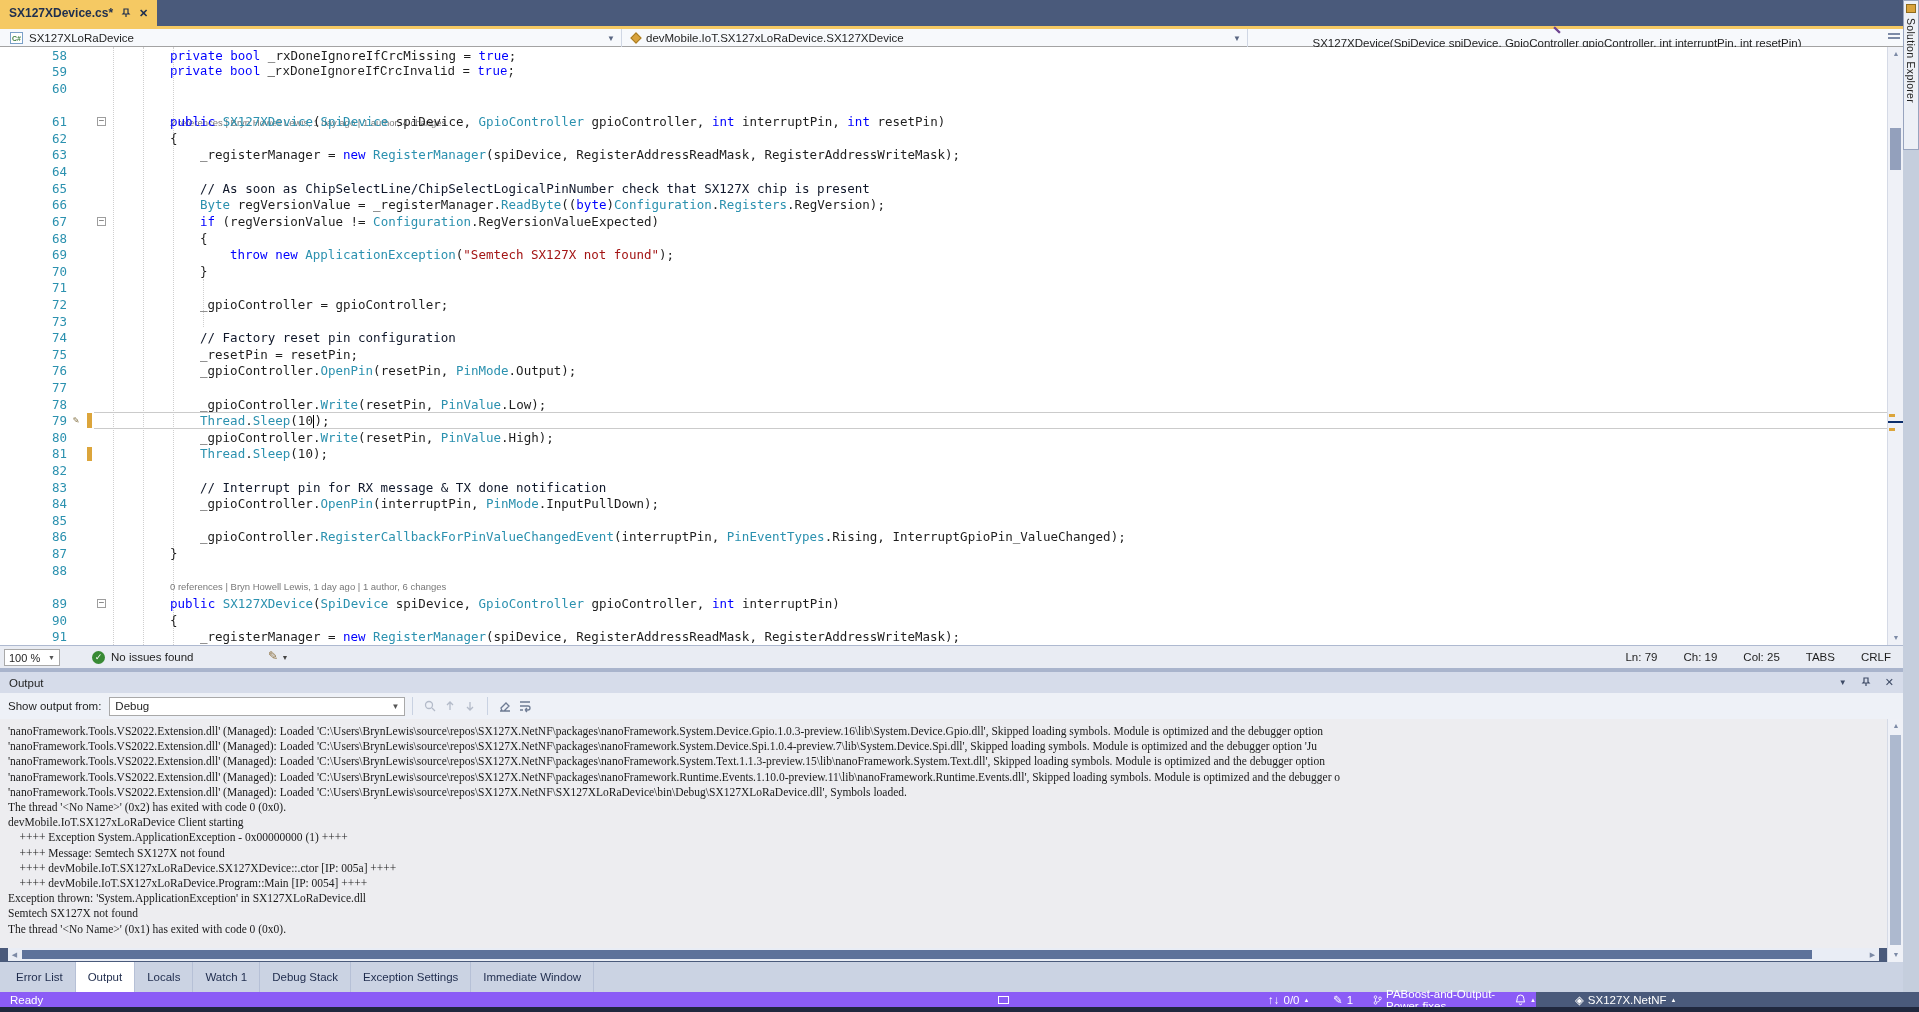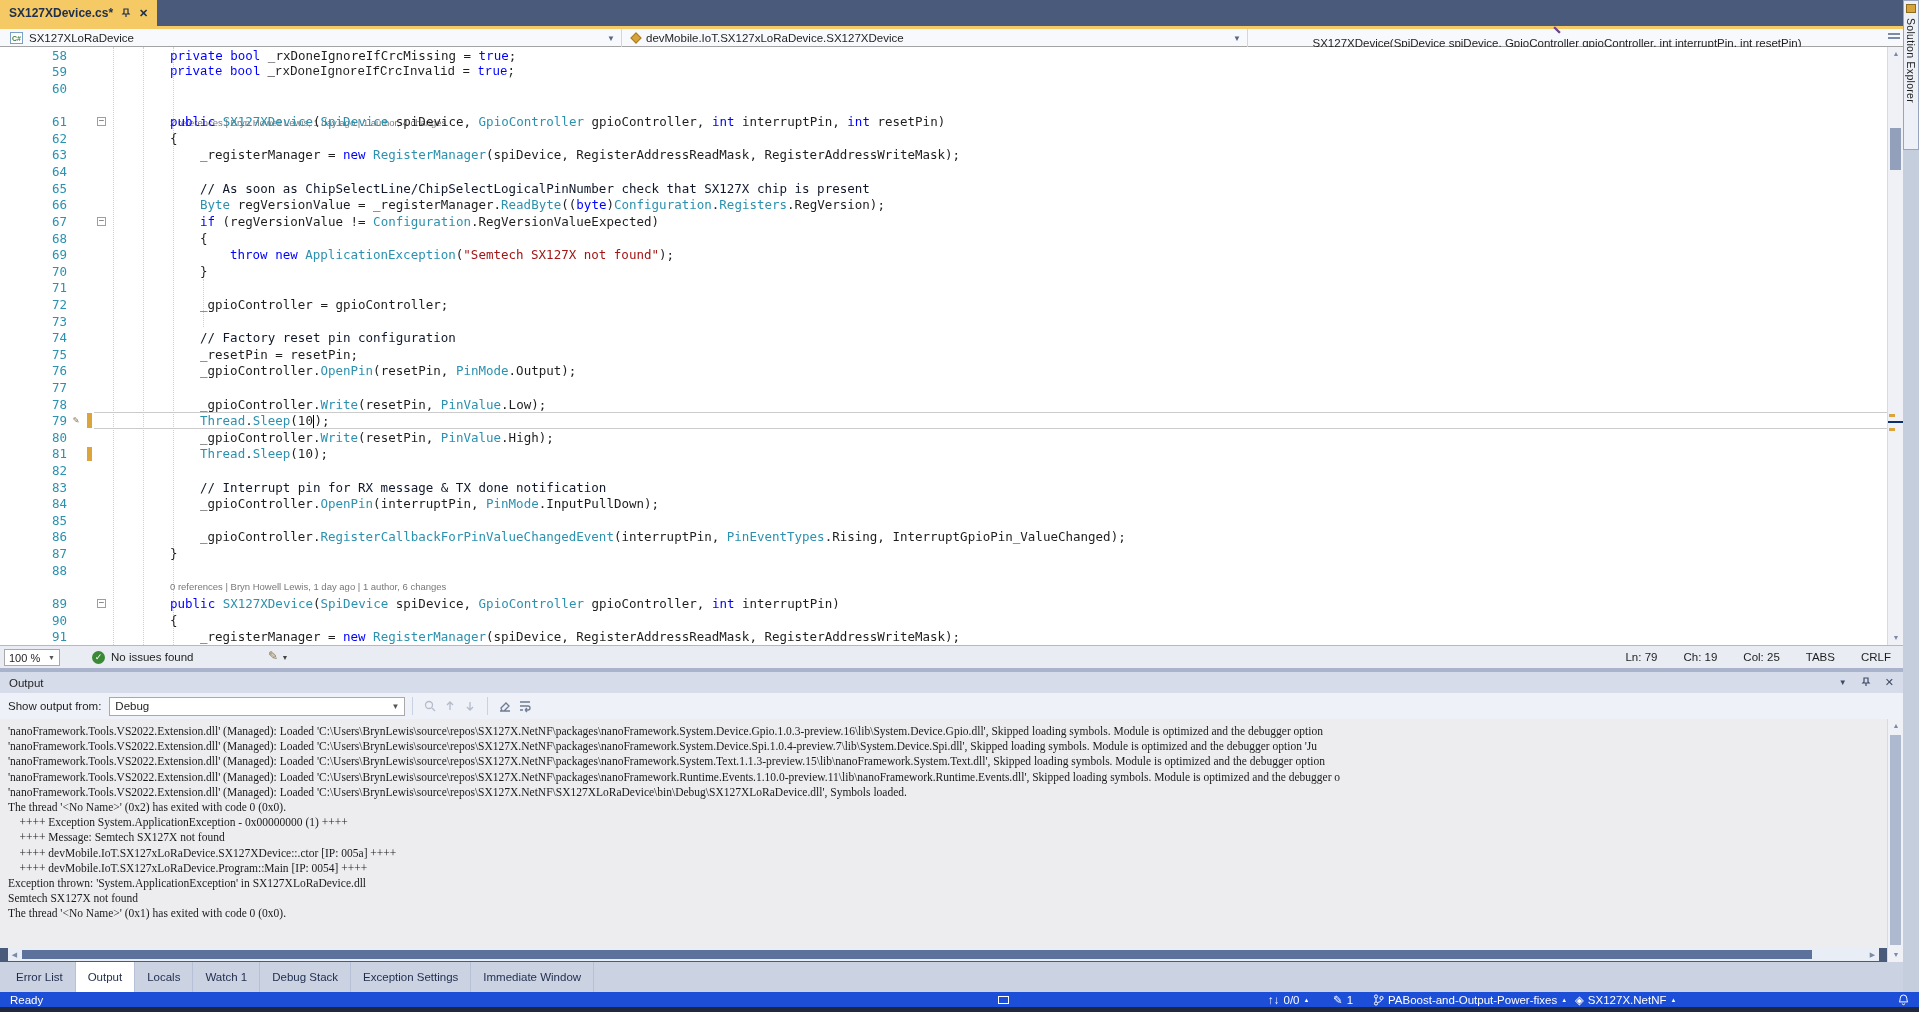--- a/index.html
+++ b/index.html
@@ -78,21 +78,21 @@
   #out-hscroll { left:8px; top:948px; width:1871px; height:13px; background:#E9EDF5; }
   #out-hthumb { position:absolute; left:14px; top:2px; width:1790px; height:9px; background:#5D729A; }
   .hsb-arrow { position:absolute; top:0; width:13px; height:13px; color:#7C8AA6; font-size:7px; text-align:center; line-height:13px; }
 
   
   #panel-tabs { left:0; top:962px; width:1903px; height:30px; background:#CBD3E3; display:flex; align-items:stretch; padding-left:4px; }
   .ptab { display:flex; align-items:center; padding:0 12px; font-size:11.5px; color:#1E2B4C; border-right:1px solid #B6C0D6; }
   .ptab.active { background:#FFFFFF; }
 
   
-  #statusbar { left:0; top:992px; width:1919px; height:15px; background:#1d4ed8; color:#fff; font-size:11.5px; }
+  #statusbar { left:0; top:992px; width:1536px; height:15px; background:#8b5cf6; color:#fff; font-size:11.5px; }
   #statusbar .item { position:absolute; top:0; height:15px; display:flex; align-items:center; gap:4px; }
   #statusbar .tri { font-size:6px; }
   #bottom-edge { left:0; top:1007px; width:1919px; height:5px; background:#20283E; }
 
   
   #se-strip { left:1903px; top:0; width:16px; height:992px; background:#C5CEDD; }
   #se-tab { position:absolute; left:0; top:0; width:16px; height:150px; background:#EDF0F6; border:1px solid #98A4BE; display:flex; flex-direction:column; align-items:center; padding-top:3px; }
   #se-tab .seicon { width:10px; height:9px; background:#D9A33C; border:1px solid #8F6B1D; margin-bottom:5px; }
   #se-label { writing-mode:vertical-rl; font-size:10.5px; color:#1E1E1E; letter-spacing:.3px; }
 </style>
@@ -255,20 +255,21 @@
   </div>
 </div>
 <div id="out-content" class="abs">
   <div id="out-lines">
       <div class="oline">'nanoFramework.Tools.VS2022.Extension.dll' (Managed): Loaded 'C:\Users\BrynLewis\source\repos\SX127X.NetNF\packages\nanoFramework.System.Device.Gpio.1.0.3-preview.16\lib\System.Device.Gpio.dll', Skipped loading symbols. Module is optimized and the debugger option</div>
       <div class="oline">'nanoFramework.Tools.VS2022.Extension.dll' (Managed): Loaded 'C:\Users\BrynLewis\source\repos\SX127X.NetNF\packages\nanoFramework.System.Device.Spi.1.0.4-preview.7\lib\System.Device.Spi.dll', Skipped loading symbols. Module is optimized and the debugger option 'Ju</div>
       <div class="oline">'nanoFramework.Tools.VS2022.Extension.dll' (Managed): Loaded 'C:\Users\BrynLewis\source\repos\SX127X.NetNF\packages\nanoFramework.System.Text.1.1.3-preview.15\lib\nanoFramework.System.Text.dll', Skipped loading symbols. Module is optimized and the debugger option</div>
       <div class="oline">'nanoFramework.Tools.VS2022.Extension.dll' (Managed): Loaded 'C:\Users\BrynLewis\source\repos\SX127X.NetNF\packages\nanoFramework.Runtime.Events.1.10.0-preview.11\lib\nanoFramework.Runtime.Events.dll', Skipped loading symbols. Module is optimized and the debugger o</div>
       <div class="oline">'nanoFramework.Tools.VS2022.Extension.dll' (Managed): Loaded 'C:\Users\BrynLewis\source\repos\SX127X.NetNF\SX127XLoRaDevice\bin\Debug\SX127XLoRaDevice.dll', Symbols loaded.</div>
       <div class="oline">The thread '&lt;No Name&gt;' (0x2) has exited with code 0 (0x0).</div>
+      <div class="oline">devMobile.IoT.SX127xLoRaDevice Client starting</div>
       <div class="oline">    ++++ Exception System.ApplicationException - 0x00000000 (1) ++++</div>
       <div class="oline">    ++++ Message: Semtech SX127X not found</div>
       <div class="oline">    ++++ devMobile.IoT.SX127xLoRaDevice.SX127XDevice::.ctor [IP: 005a] ++++</div>
       <div class="oline">    ++++ devMobile.IoT.SX127xLoRaDevice.Program::Main [IP: 0054] ++++</div>
       <div class="oline">Exception thrown: 'System.ApplicationException' in SX127XLoRaDevice.dll</div>
       <div class="oline">Semtech SX127X not found</div>
       <div class="oline">The thread '&lt;No Name&gt;' (0x1) has exited with code 0 (0x0).</div>
     </div>
 </div>
 <div id="out-vscroll" class="abs">

